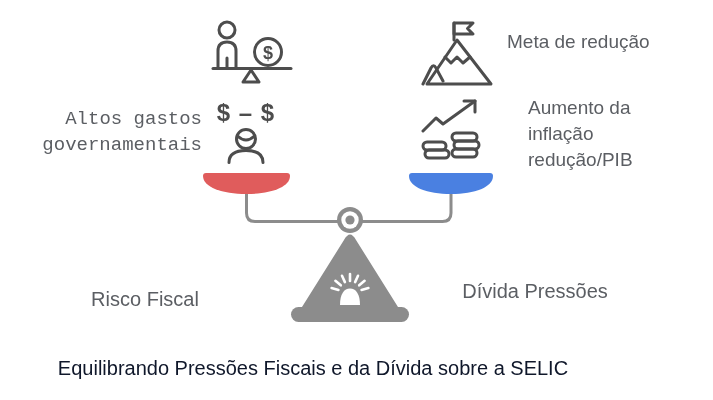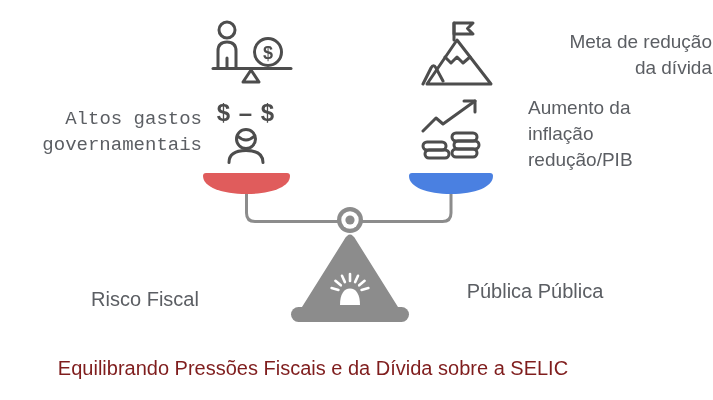--- a/index.html
+++ b/index.html
@@ -11,21 +11,21 @@
     position:absolute; color:#5b5e63; font-size:19px; line-height:26px;
   }
   .ta-r { text-align:right; }
   .ta-l { text-align:left; }
   .side-label {
     position:absolute; width:200px; text-align:center;
     color:#5b5e63; font-size:20px;
   }
   .caption {
     position:absolute; left:0; top:357px; width:626px; text-align:center;
-    color:#7f1d1d; font-size:20px;
+    color:#0f172a; font-size:20px;
   }
   .iconbox { position:absolute; }
   .icon2-wrap { position:absolute; width:68px; text-align:center; }
   .icon2-text {
     color:#4d4d4d; font-size:24px; font-weight:600; letter-spacing:1px;
     line-height:26px; margin-bottom:2px;
   }
   .scale-svg { position:absolute; left:0; top:0; }
   svg { display:block; }
 </style>
@@ -76,23 +76,22 @@
       <path d="M2,34 L15,21 L22,27 L54,4"></path>
       <path d="M43,4 H54 V15"></path>
       <rect x="31" y="36" width="25" height="8" rx="4"></rect>
       <rect x="33" y="44" width="25" height="8" rx="4"></rect>
       <rect x="31" y="52" width="25" height="8" rx="4"></rect>
       <rect x="2" y="45" width="23" height="8" rx="4"></rect>
       <rect x="4" y="53" width="24" height="8" rx="4"></rect>
     </svg>
   </div>
 
-  <div class="itemtext ta-l" style="left:507px; top:29px; width:205px;text-align:right;">
+  <div class="itemtext ta-l" style="left:507px; top:29px; width:205px;">
     <div>Meta de redução</div>
-    <div>da dívida</div>
   </div>
 
   <div class="itemtext ta-l" style="left:528px; top:95px; width:205px;">
     <div>Aumento da</div>
     <div>inflação</div>
     <div>redução/PIB</div>
   </div>
 
   <svg class="scale-svg" width="713" height="400" viewBox="0 0 713 400">
 
@@ -117,17 +116,17 @@
         <path d="M344.9,282.1 L342,275.8"></path>
         <path d="M359.2,285.3 L364.6,280.8"></path>
         <path d="M340.8,285.3 L335.4,280.8"></path>
         <path d="M361.6,289.9 L368.4,288.1"></path>
         <path d="M338.4,289.9 L331.6,288.1"></path>
       </g>
     </g>
   </svg>
 
   <div class="side-label" style="left:45px; top:280px;margin-top:8px;">Risco Fiscal</div>
-  <div class="side-label" style="left:435px; top:280px;">Pública Pública</div>
+  <div class="side-label" style="left:435px; top:280px;">Dívida Pressões</div>
 
   <div class="caption">Equilibrando Pressões Fiscais e da Dívida sobre a SELIC</div>
 
 </div>
 
 </body></html>

